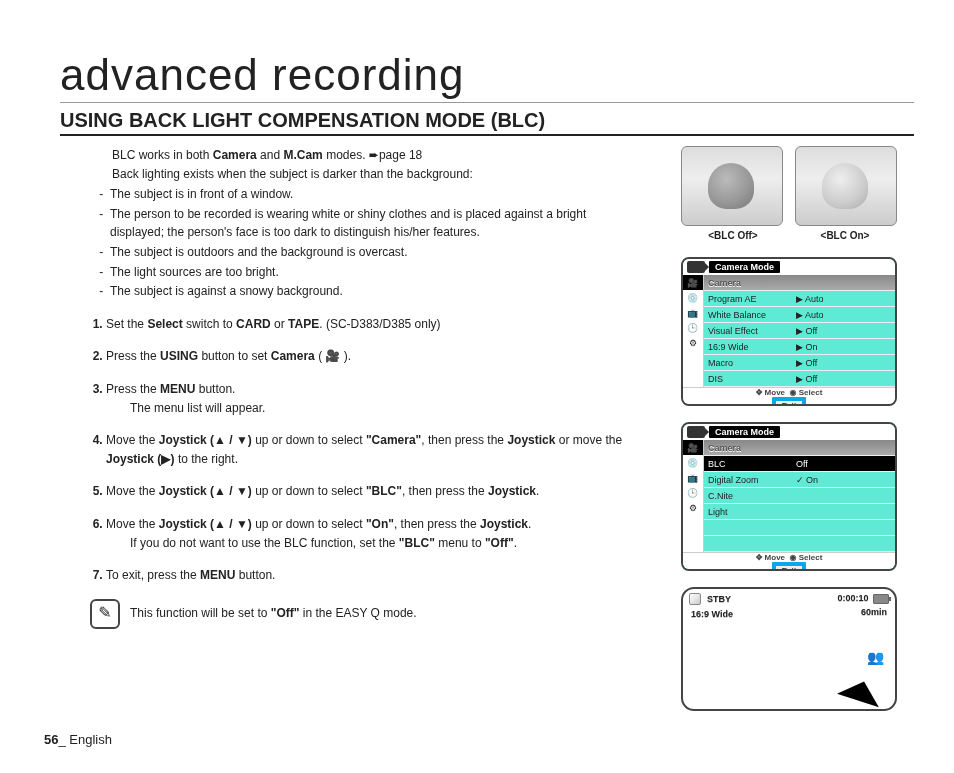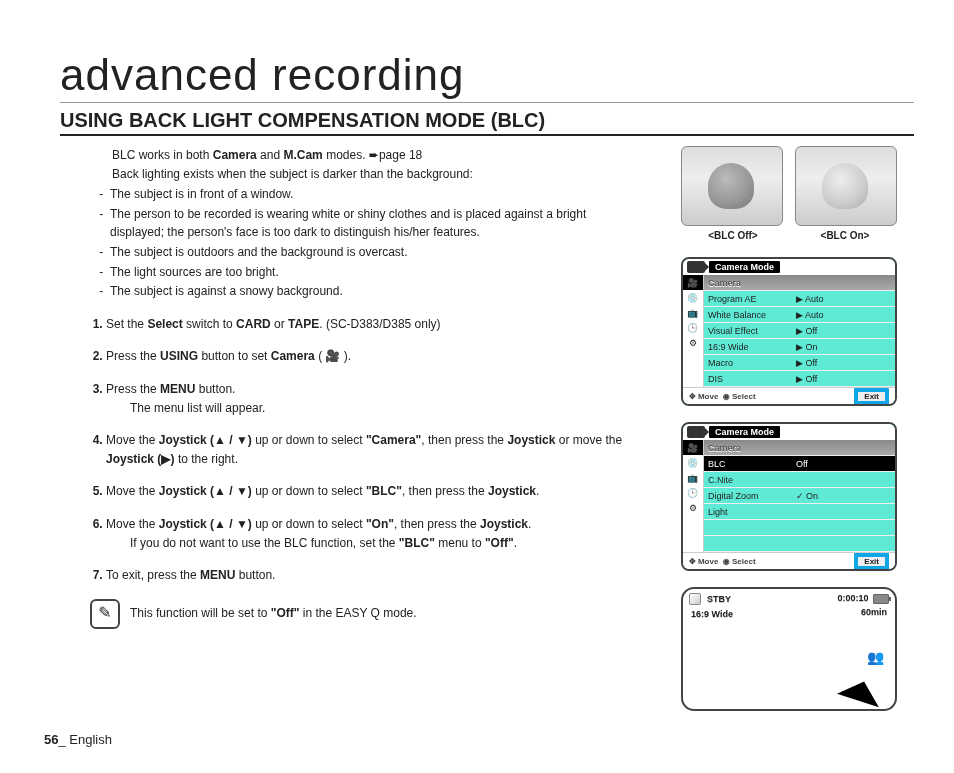--- a/index.html
+++ b/index.html
@@ -35,21 +35,21 @@
   .screen-body { display:flex; }
   .screen-icons { width:20px; background:#fff; border-right:1px solid #ccc; display:flex; flex-direction:column; }
   .screen-icons div { height:15px; display:flex; align-items:center; justify-content:center; font-size:9px; }
   .screen-icons .active { background:#000; color:#fff; }
   .screen-list { flex:1; }
   .screen-row { display:flex; height:15px; align-items:center; border-bottom:1px solid #eee; }
   .screen-row .lbl { width:86px; padding-left:4px; }
   .screen-row .val { flex:1; padding-left:2px; }
   .screen-row.header { background:linear-gradient(180deg,#888,#aaa); color:#555; font-weight:bold; text-shadow:0 1px 0 #fff; }
   .screen-row.selected { background:#000; color:#fff; }
-  .screen-foot { height:16px; background:#fff; border-top:1px solid #ccc; display:flex; align-items:center; justify-content:space-between; padding:0 6px; font-size:8px; color:#444; text-shadow:0 1px 0 #fff, 1px 0 0 #fff; font-weight:bold; }
+  .screen-foot { height:16px; background:#fff; border-top:1px solid #ccc; display:flex; align-items:center; justify-content:space-between; padding:0 12px; font-size:8px; color:#444; text-shadow:0 1px 0 #fff, 1px 0 0 #fff; font-weight:bold;flex-direction:column; }
   .screen-foot .exit { background:#eee; border:4px solid #0ea5e9; padding:0 6px; border-radius:1px; text-shadow:none; color:#222; }
   
   .status { width:212px; height:120px; border:2px solid #444; border-radius:13px; margin:0 auto; position:relative; background:#fff; font-size:9px; }
   .status-top { display:flex; justify-content:space-between; padding:4px 6px; font-weight:bold; text-shadow:0 1px 0 #ccc; }
   .status-top .left-s { display:flex; gap:6px; align-items:center; }
   .status-top .rec { width:10px; height:10px; border:1px solid #888; border-radius:2px; background:linear-gradient(135deg,#fff,#ccc); }
   .status .wide { position:absolute; top:20px; left:8px; font-weight:bold; text-shadow:0 1px 0 #ccc; }
   .status .min { position:absolute; top:18px; right:8px; font-weight:bold; text-shadow:0 1px 0 #ccc; }
   .status .batt { display:inline-block; width:14px; height:8px; border:1px solid #666; border-radius:1px; background:linear-gradient(90deg,#888 0%,#888 100%); position:relative; vertical-align:middle; margin-left:2px; }
   .status .batt::after { content:''; position:absolute; right:-3px; top:2px; width:2px; height:4px; background:#666; }
@@ -176,26 +176,26 @@
           <div class="screen-list">
             <div class="screen-row header">
                 <span class="lbl">Camera</span>
                 <span class="val"></span>
               </div>
             <div class="screen-row selected">
                 <span class="lbl">BLC</span>
                 <span class="val">Off</span>
               </div>
             <div class="screen-row">
-                <span class="lbl">C.Nite</span>
-                <span class="val"></span>
-              </div>
-            <div class="screen-row">
                 <span class="lbl">Digital Zoom</span>
                 <span class="val">✓ On</span>
+              </div>
+            <div class="screen-row">
+                <span class="lbl">C.Nite</span>
+                <span class="val"></span>
               </div>
             <div class="screen-row">
                 <span class="lbl">Light</span>
                 <span class="val"></span>
               </div>
             <div class="screen-row">
                 <span class="lbl"></span>
                 <span class="val"></span>
               </div>
             <div class="screen-row">

